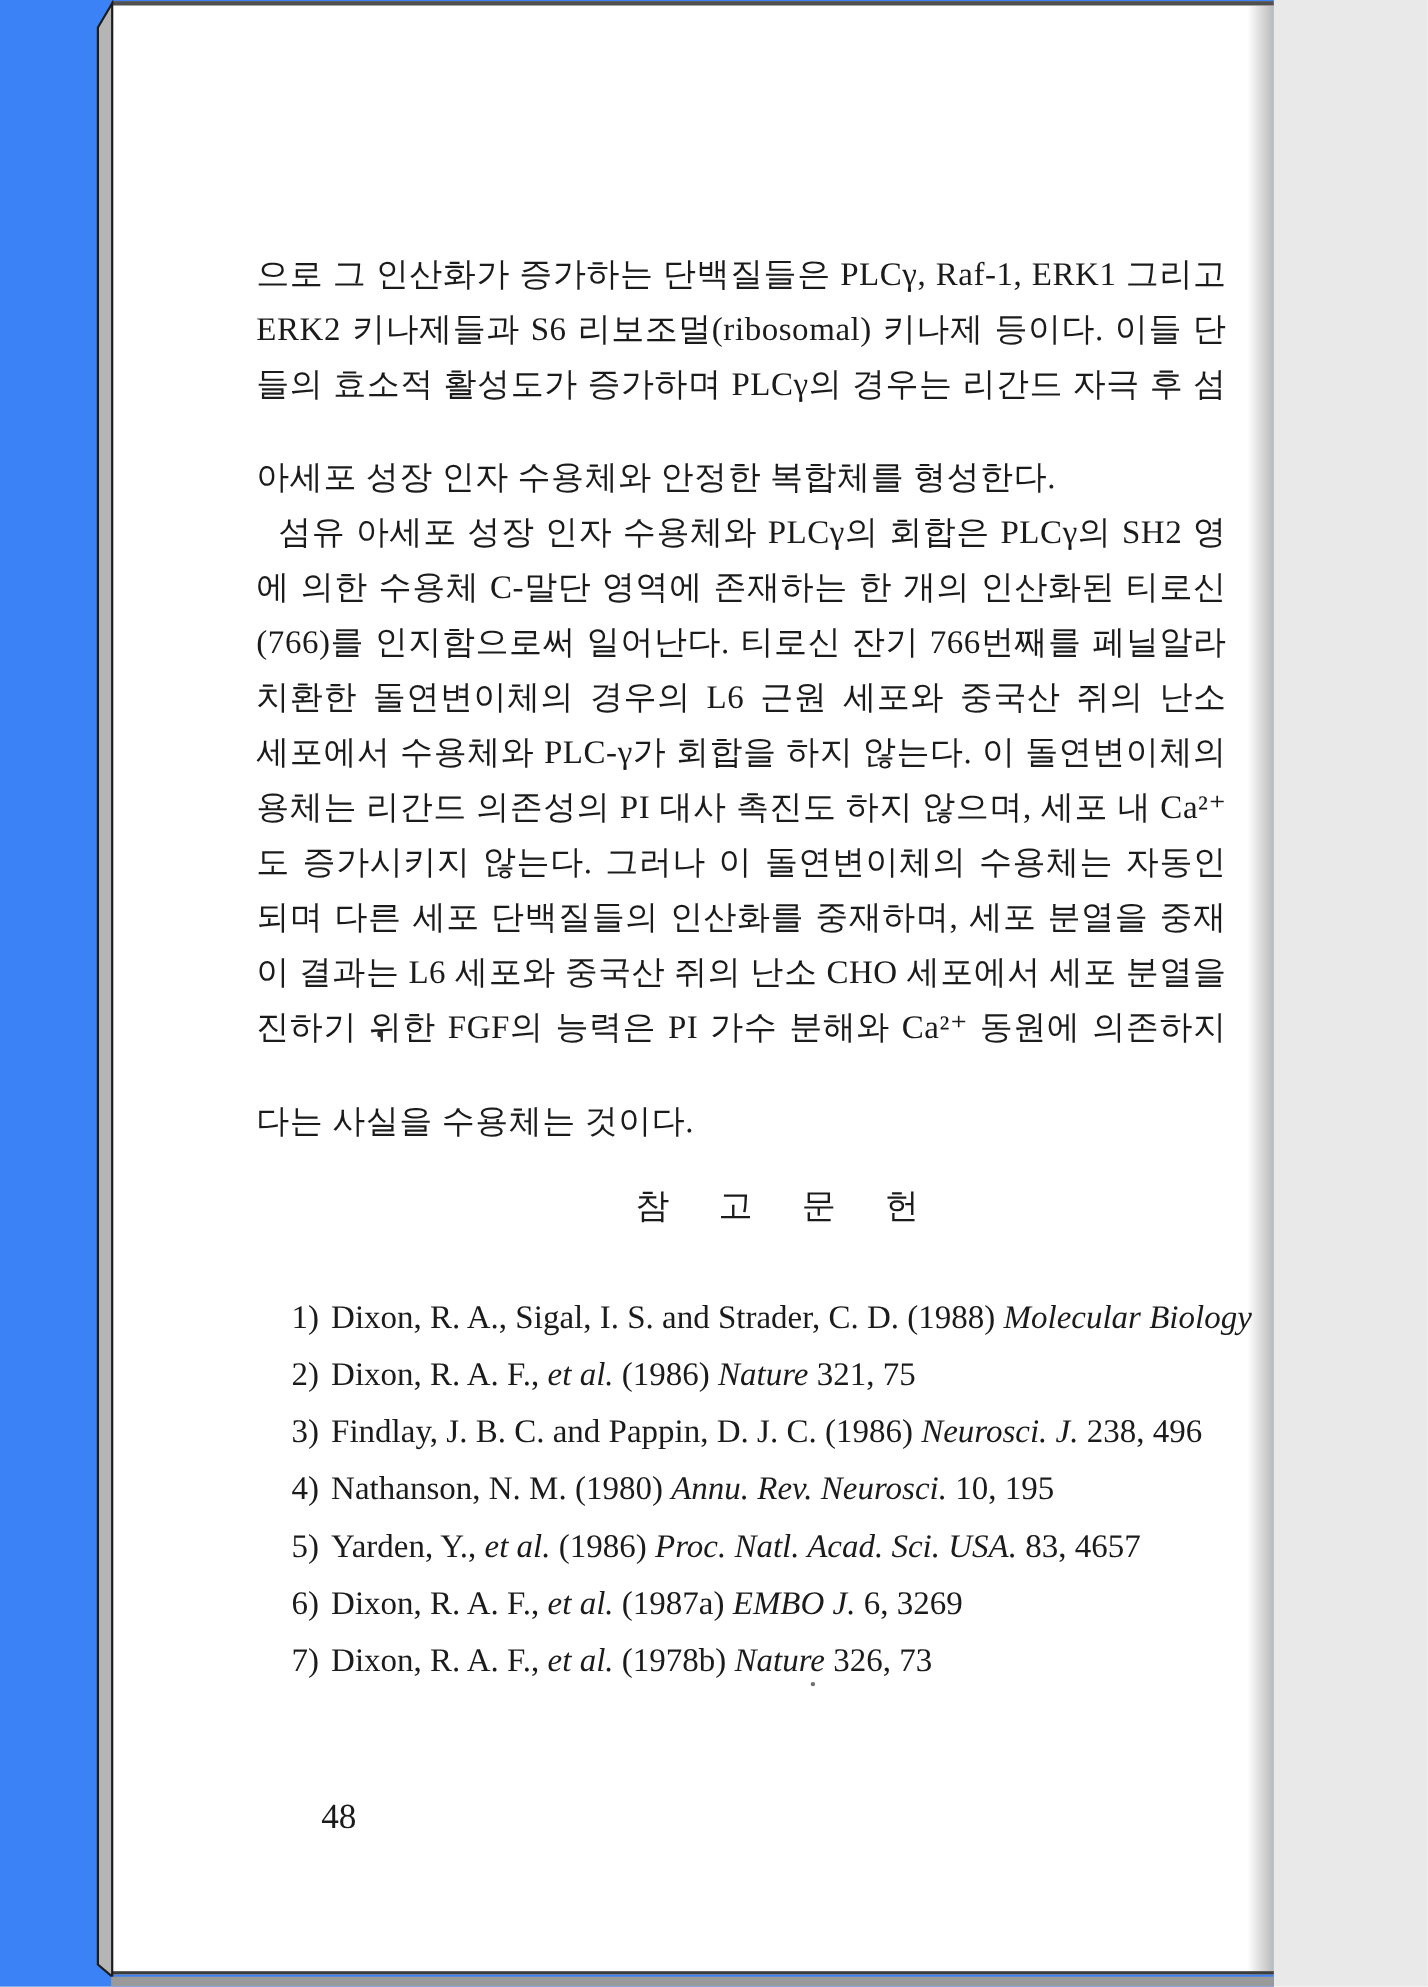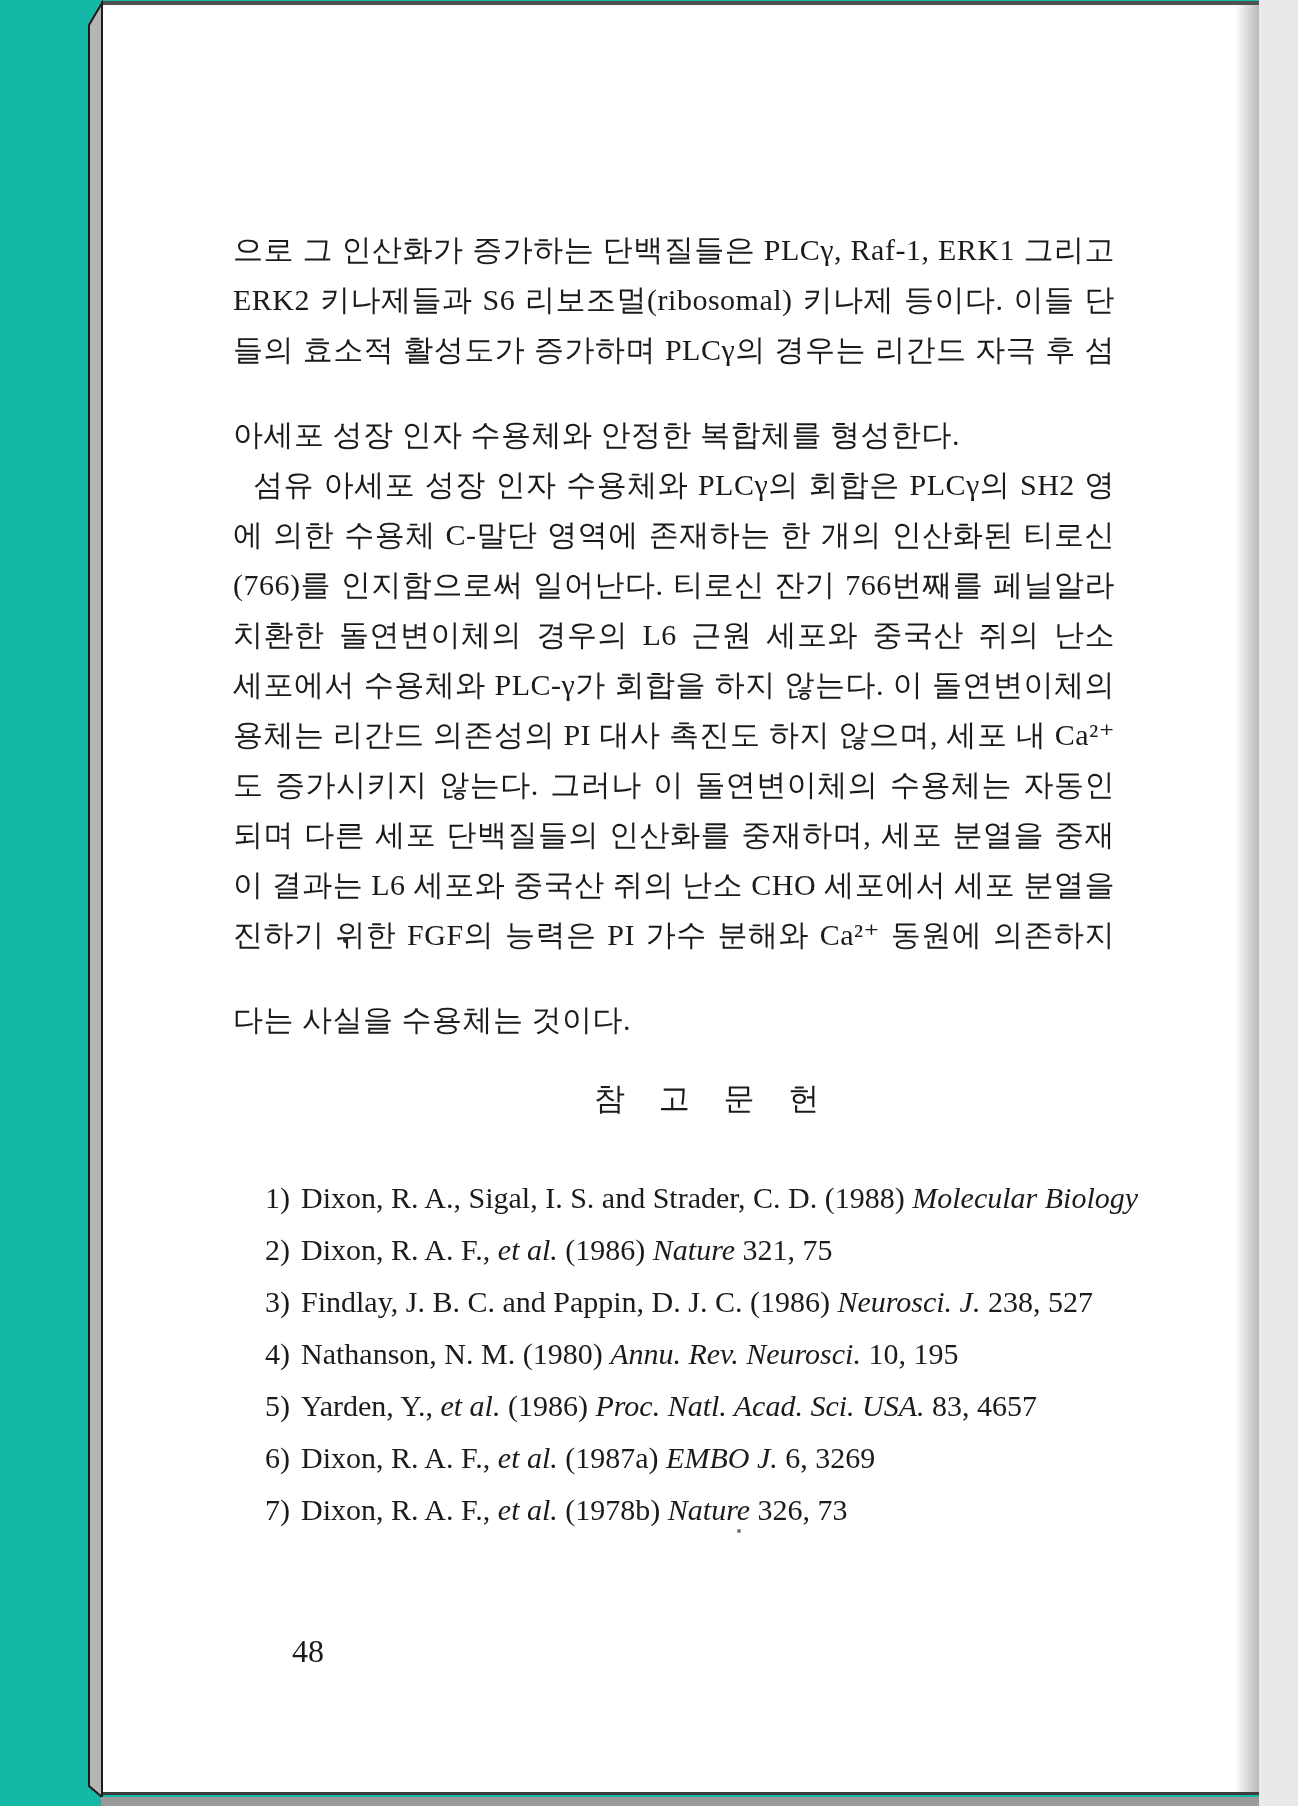--- a/index.html
+++ b/index.html
@@ -1,20 +1,20 @@
 <!DOCTYPE html>
 <html lang="ko"><head>
 <meta charset="utf-8">
 <style>
   html,body{margin:0;padding:0;}
   body{background:#e9e9e9;}
   .scene{
     position:relative;
-    width:1259px;height:1806px;
-    background:#14b8a6;
+    width:1158px;height:1806px;
+    background:#3b82f6;
     overflow:hidden;
     font-family:"Liberation Serif","DejaVu Serif",serif;
     color:#1b1b1b;
   }
   .page{
     position:absolute;left:101px;top:1px;width:1197px;height:1794px;
     background:#ffffff;
     border-top:4px solid #505050;
     border-bottom:3px solid #3c3c3c;
     box-sizing:border-box;
@@ -40,21 +40,21 @@
     text-align-last:justify;
     height:50px;overflow:hidden;
     white-space:normal;
   }
   .body-line.no-stretch{text-align-last:left;margin-top:35px;}
   .body-line.indent{text-indent:20px;}
   .ref-heading{
     position:absolute;left:233px;top:1078px;width:960px;
     margin:0;text-align:center;
     font-size:31px;font-weight:normal;
-    letter-spacing:13px;line-height:42px;
+    letter-spacing:13px;line-height:42px;font-family:Liberation Mono, monospace;
   }
   .refs{
     position:absolute;left:265px;top:1172px;width:870px;
     font-size:30px;line-height:52px;
   }
   .ref-item{display:flex;}
   .ref-num{flex:0 0 27px;padding-right:9px;}
   .ref-text{flex:1;}
   .ref-line{white-space:nowrap;}
   .ref-line .it{font-style:italic;}
@@ -112,21 +112,21 @@
       </div>
       <div class="ref-item">
         <span class="ref-num">2)</span>
         <div class="ref-text">
           <div class="ref-line"><span>Dixon, R. A. F., </span><span class="it">et al.</span><span> (1986) </span><span class="it">Nature</span><span> 321, 75</span></div>
         </div>
       </div>
       <div class="ref-item">
         <span class="ref-num">3)</span>
         <div class="ref-text">
-          <div class="ref-line"><span>Findlay, J. B. C. and Pappin, D. J. C. (1986) </span><span class="it">Neurosci. J.</span><span> 238, 527</span></div>
+          <div class="ref-line"><span>Findlay, J. B. C. and Pappin, D. J. C. (1986) </span><span class="it">Neurosci. J.</span><span> 238, 496</span></div>
         </div>
       </div>
       <div class="ref-item">
         <span class="ref-num">4)</span>
         <div class="ref-text">
           <div class="ref-line"><span>Nathanson, N. M. (1980) </span><span class="it">Annu. Rev. Neurosci.</span><span> 10, 195</span></div>
         </div>
       </div>
       <div class="ref-item">
         <span class="ref-num">5)</span>

